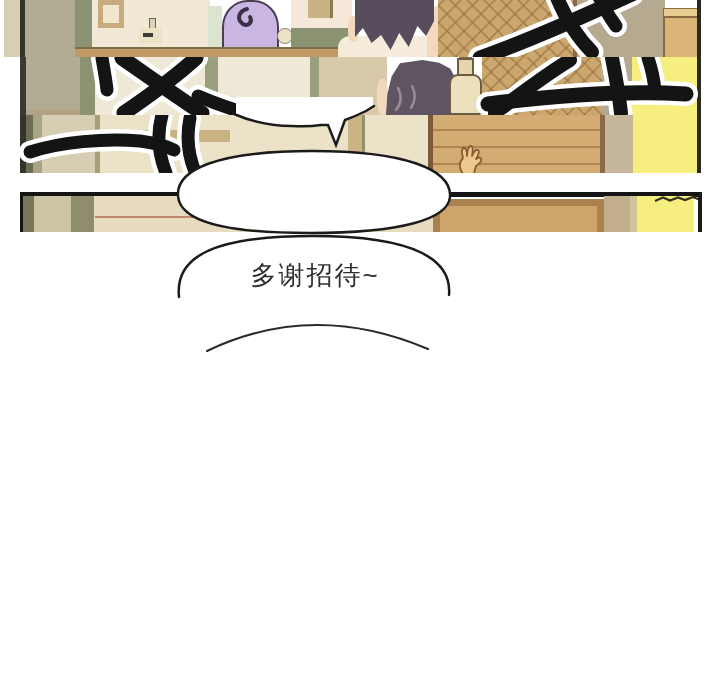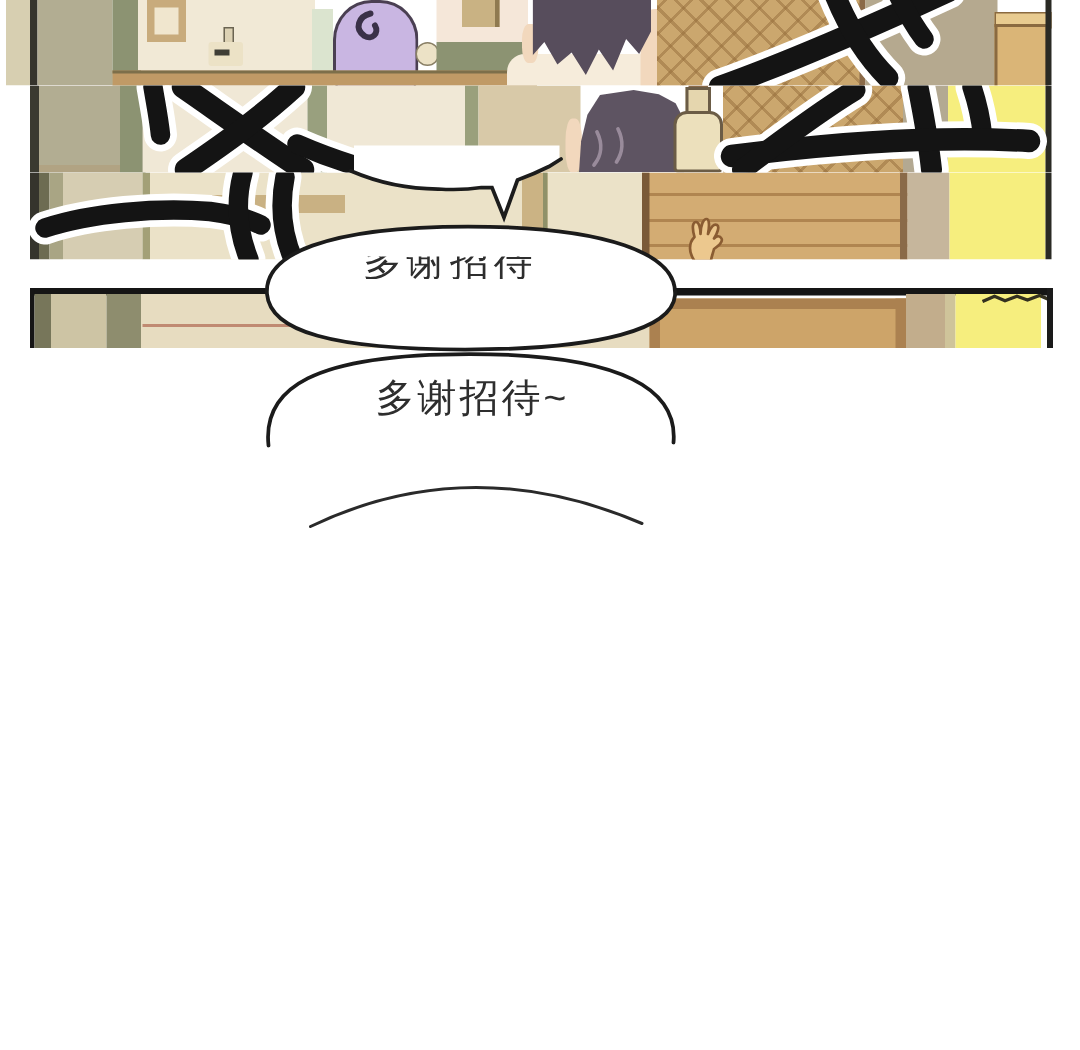--- a/index.html
+++ b/index.html
@@ -27,21 +27,21 @@
   .edge-right{position:absolute;left:697px;top:0;width:4px;height:100%;background:#2a2a24;}
   svg.overlay{position:absolute;left:0;top:0;width:720px;height:700px;pointer-events:none;}
   .outl{fill:none;stroke:#ffffff;stroke-linecap:round;}
   .ink{fill:none;stroke:#141414;stroke-linecap:round;}
   .partial-clip{position:absolute;left:232px;top:171px;width:175px;height:15px;overflow:hidden;}
   .partial-clip span{
     position:absolute;left:10px;top:-14px;font-size:26px;letter-spacing:3px;
     color:#2e2e2e;font-weight:500;white-space:nowrap;
   }
   .main-text{
-    position:absolute;left:200px;top:250px;width:230px;height:30px;line-height:30px;
+    position:absolute;left:200px;top:260px;width:230px;height:30px;line-height:30px;
     text-align:center;font-size:26px;letter-spacing:2px;color:#2e2e2e;font-weight:500;
   }
 </style>
 </head>
 <body>
 
 <div class="canvas">
 
   <div class="strip" id="strip1">
     <div class="abs" style="left:4px;top:0;width:16px;height:57px;background:#d7cfb1;"></div>
@@ -209,18 +209,15 @@
       <path d="M 655 201 L 663 197.5 L 670 200.5 L 678 197.5 L 685 200 L 693 197 L 699 199.5" fill="none" stroke="#33301f" stroke-width="2.2"></path>
     </g>
 
     <path d="M 178 196 C 176 170, 216 151, 312 151 C 404 151, 452 169, 450 197 C 448 219, 402 233, 310 233 C 222 233, 180 221, 178 196 Z" fill="#ffffff" stroke="#1b1b1b" stroke-width="2.5"></path>
 
     <path d="M 179 297 C 175 259, 208 236, 313 236 C 418 236, 452 261, 449 295" fill="#ffffff" stroke="#1b1b1b" stroke-width="2.5" stroke-linecap="round"></path>
 
     <path d="M 207 351 Q 313 300 428 349" fill="none" stroke="#2a2a2a" stroke-width="2" stroke-linecap="round"></path>
   </svg>
 
-  <div class="partial-clip">
-    <span>多谢招待</span>
-  </div>
   <div class="main-text">多谢招待~</div>
 
 </div>
 
 </body></html>

